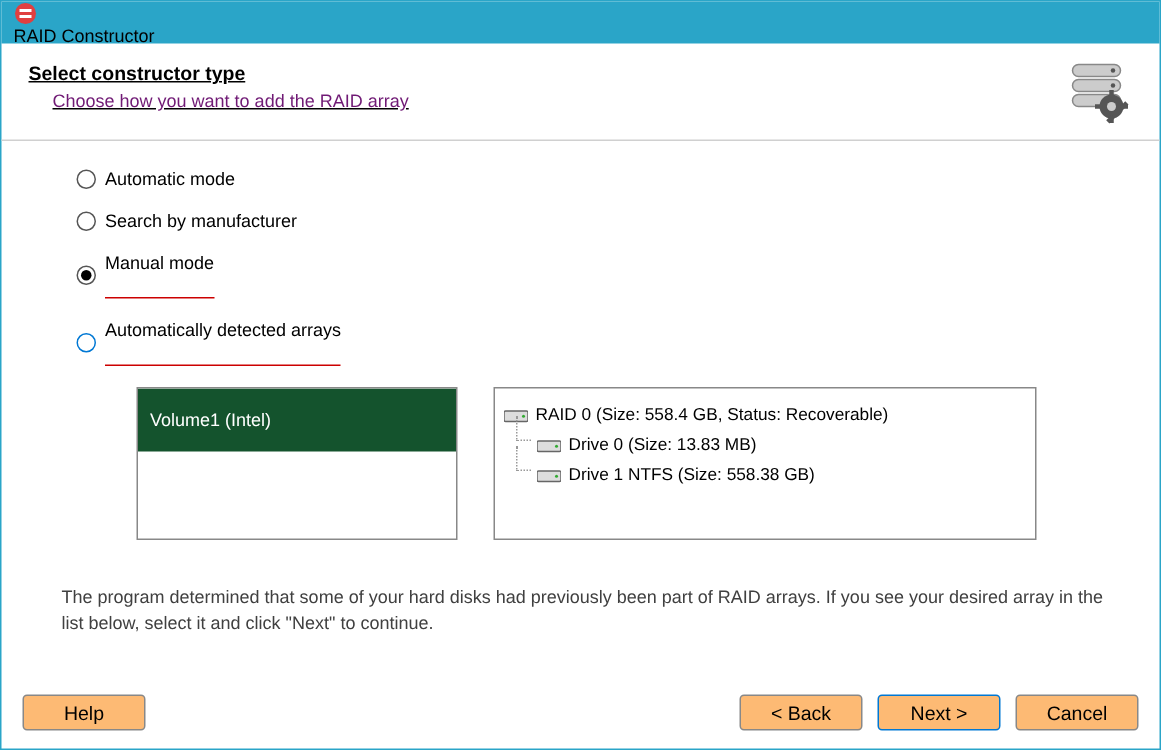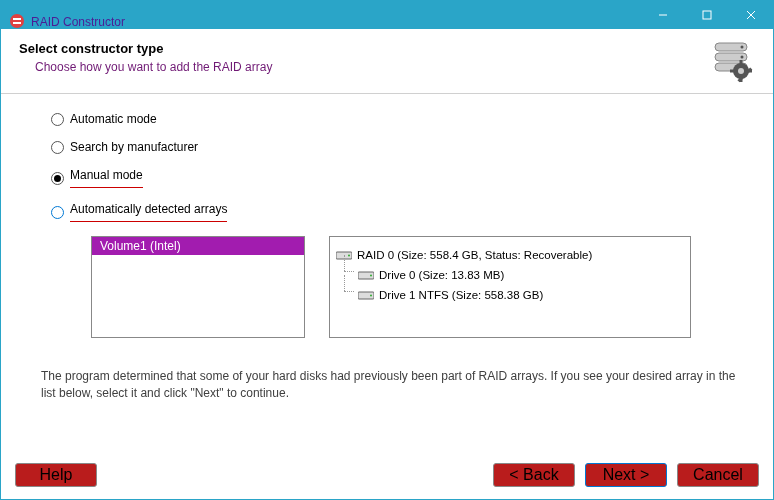--- a/index.html
+++ b/index.html
@@ -1,47 +1,47 @@
 <!DOCTYPE html>
 <html><head>
 <meta charset="utf-8">
 <style>
   * { box-sizing: border-box; margin: 0; padding: 0; }
   html, body { width: 774px; height: 500px; font-family: "Segoe UI", Tahoma, sans-serif; font-size: 12px; background: #fff; overflow: hidden; }
   .window { width: 774px; height: 500px; border: 1px solid #2aa5c8; display: flex; flex-direction: column; }
-  .titlebar { background: #2aa5c8; color: #4c1d95; height: 28px; display: flex; align-items: flex-end; padding: 0 0 0 8px; }
+  .titlebar { background: #2aa5c8; color: #000000; height: 28px; display: flex; align-items: flex-start; padding: 0 0 0 8px; flex-direction: column; }
   .titlebar .app-icon { width: 16px; height: 16px; margin-right: 6px; }
   .titlebar .title { flex: 1; font-size: 12px; }
   .titlebar .win-btn { width: 44px; height: 28px; display: flex; align-items: center; justify-content: center; color: #fff; }
   .titlebar .win-btn svg { width: 10px; height: 10px; stroke: #fff; stroke-width: 1; fill: none; }
-  .header { display: flex; align-items: flex-start; padding: 12px 18px 8px 18px; border-bottom: 1px solid #d0d0d0; }
+  .header { display: flex; align-items: flex-start; padding: 12px 18px 8px 18px; border-bottom: 1px solid #d0d0d0; text-decoration: underline; }
   .header-text { flex: 1; }
   .header-title { font-weight: 600; font-size: 13px; color: #000; }
   .header-sub { margin: 4px 0 0 16px; color: #701a75; }
   .header-icon { width: 44px; height: 44px; }
   .body { flex: 1; padding: 18px 34px 0 50px; overflow: hidden; }
   .radio-row { display: flex; align-items: center; margin-bottom: 14px; }
   .radio { width: 13px; height: 13px; border: 1px solid #555; border-radius: 50%; margin-right: 6px; position: relative; background: #fff; }
   .radio.checked::after { content:""; position:absolute; left:2px; top:2px; width:7px; height:7px; background:#000; border-radius:50%; }
   .radio.blue { border-color: #0078d4; }
-  .radio-label.underlined { border-bottom: 1.5px solid #c00; padding-bottom: 5px; }
+  .radio-label.underlined { border-bottom: 1.5px solid #c00; padding-bottom: 16px; }
   .panels { display: flex; gap: 24px; margin: 10px 0 0 40px; }
   .panel { border: 1px solid #888; height: 102px; background: #fff; overflow: auto; }
   .panel-left { width: 214px; }
   .panel-right { width: 362px; padding: 4px 6px; }
-  .list-item { background: #a21caf; color: #fff; padding: 2px 8px; font-size: 12px; }
+  .list-item { background: #14532d; color: #fff; padding: 14px 8px; font-size: 12px; }
   .tree-row { display: flex; align-items: flex-end; font-size: 11.5px; color: #000; height: 20px; }
   .tree-row.child { padding-left: 22px; position: relative; }
   .tree-row.child::before { content:""; position:absolute; left:8px; top:-6px; width:1px; height:16px; border-left:1px dotted #999; }
   .tree-row.child::after { content:""; position:absolute; left:8px; top:10px; width:10px; height:1px; border-top:1px dotted #999; }
   .drive-icon { width: 16px; height: 11px; margin-right: 5px; }
   .info-text { margin: 30px 0 0 -10px; color: #404040; line-height: 1.45; max-width: 700px; }
   .footer { display: flex; align-items: center; padding: 10px 14px 12px 14px; gap: 10px; }
   .footer .spacer { flex: 1; }
-  .btn { min-width: 82px; height: 24px; border: 1px solid #888; background: #b91c1c; border-radius: 3px; font-size: 16px; display: flex; align-items: center; justify-content: center; padding: 0 12px; }
+  .btn { min-width: 82px; height: 24px; border: 1px solid #888; background: #fdba74; border-radius: 3px; font-size: 13px; display: flex; align-items: center; justify-content: center; padding: 0 12px; }
   .btn.primary { border: 1.5px solid #0078d4; }
 </style>
 </head>
 <body>
 
 <div class="window">
 
   <div class="titlebar">
     <span class="app-icon">
       <svg viewBox="0 0 16 16">

